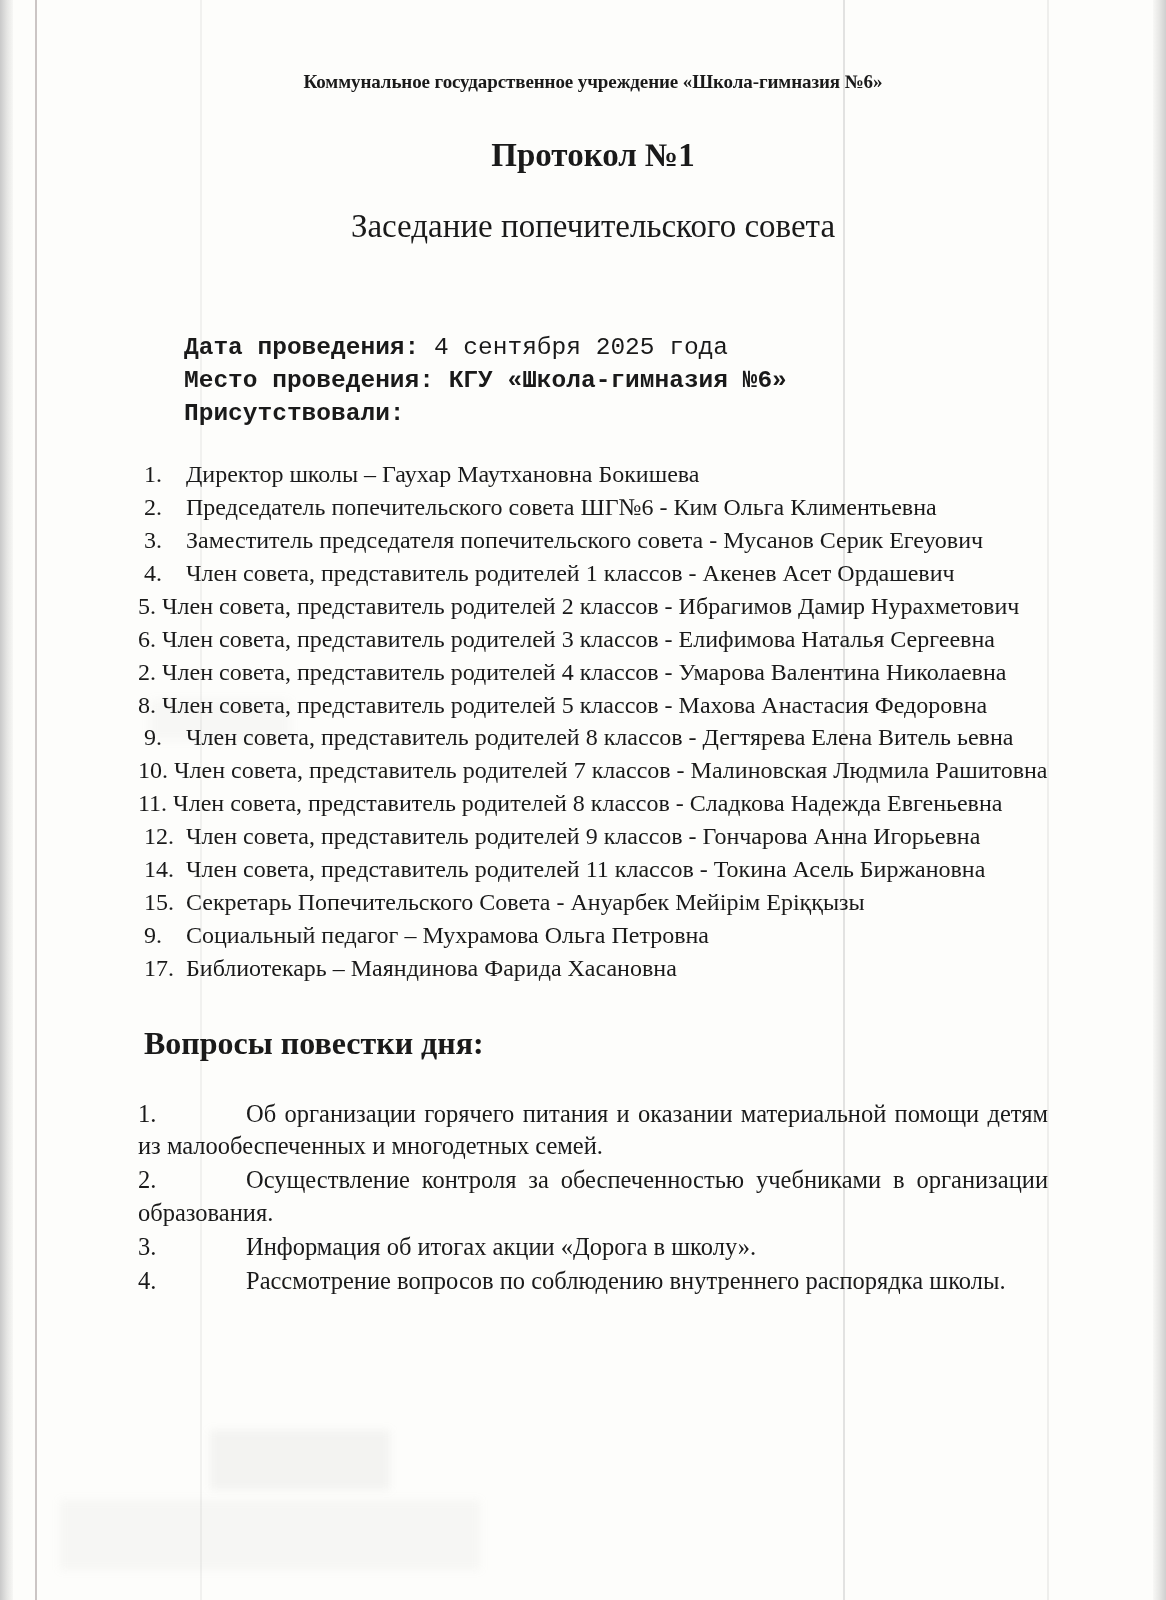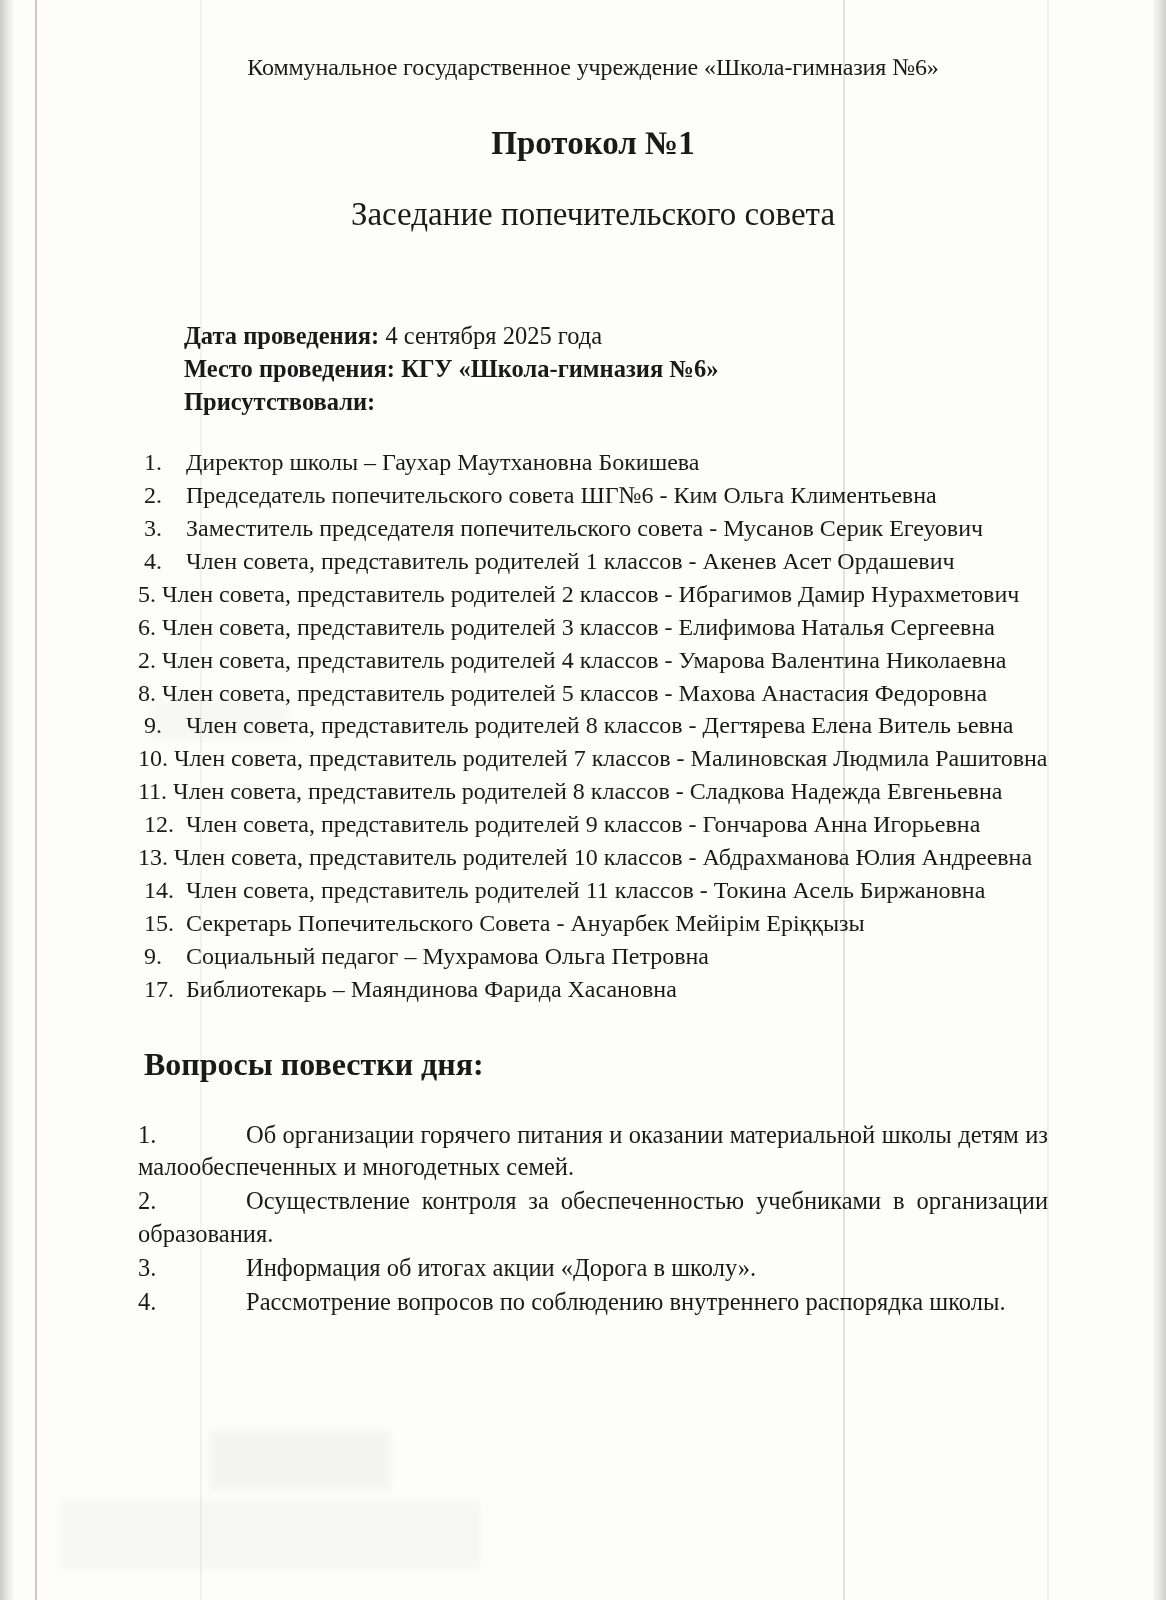--- a/index.html
+++ b/index.html
@@ -62,24 +62,24 @@
   .content {
     position: absolute;
     left: 138px;
     top: 0;
     width: 910px;
     z-index: 3;
   }
 
   .title-main {
     text-align: center;
-    font-weight: normal;
-    font-size: 24px;
+    font-weight: bold;
+    font-size: 19px;
     letter-spacing: -0.1px;
-    margin-top: 53px;
+    margin-top: 71px;
     line-height: 1.2;
   }
   .title-sub {
     text-align: center;
     font-weight: bold;
     font-size: 33px;
     margin-top: 42px;
     line-height: 1.2;
   }
   .title-third {
@@ -88,21 +88,21 @@
     margin-top: 32px;
     line-height: 1.2;
   }
 
   .meta-block {
     margin-top: 84px;
     margin-left: 46px;
     font-size: 24.5px;
     line-height: 1.35;
   }
-  .meta-line { white-space: nowrap; }
+  .meta-line { white-space: nowrap; font-family: Liberation Mono, monospace; }
   .meta-line b { font-weight: bold; }
 
   .attendees {
     margin-top: 29px;
     font-size: 24px;
     line-height: 1.33;
   }
   .att-item {
     position: relative;
     padding-left: 48px;
@@ -230,23 +230,20 @@
         <div class="att-item justify">
           <span class="att-text">10. Член совета, представитель родителей 7 классов - Малиновская Людмила Рашитовна</span>
         </div>
         <div class="att-item justify">
           <span class="att-text">11. Член совета, представитель родителей 8 классов - Сладкова Надежда Евгеньевна</span>
         </div>
         <div class="att-item">
           <span class="att-num">12.</span>
           <span class="att-text">Член совета, представитель родителей 9 классов - Гончарова Анна Игорьевна</span>
         </div>
-        <div class="att-item justify">
-          <span class="att-text">13. Член совета, представитель родителей 10 классов - Абдрахманова Юлия Андреевна</span>
-        </div>
         <div class="att-item">
           <span class="att-num">14.</span>
           <span class="att-text">Член совета, представитель родителей 11 классов - Токина Асель Биржановна</span>
         </div>
         <div class="att-item">
           <span class="att-num">15.</span>
           <span class="att-text">Секретарь Попечительского Совета - Ануарбек Мейірім Еріққызы</span>
         </div>
         <div class="att-item">
           <span class="att-num">9.</span>
@@ -256,21 +253,21 @@
           <span class="att-num">17.</span>
           <span class="att-text">Библиотекарь – Маяндинова Фарида Хасановна</span>
         </div>
       </div>
 
     <div class="agenda-title">Вопросы повестки дня:</div>
 
     <div class="agenda-list" id="agenda-list">
         <div class="ag-item">
           <span class="ag-num">1.</span>
-          <span class="ag-text">Об организации горячего питания и оказании материальной школы детям из малообеспеченных и многодетных семей.</span>
+          <span class="ag-text">Об организации горячего питания и оказании материальной помощи детям из малообеспеченных и многодетных семей.</span>
         </div>
         <div class="ag-item">
           <span class="ag-num">2.</span>
           <span class="ag-text">Осуществление контроля за обеспеченностью учебниками в организации образования.</span>
         </div>
         <div class="ag-item single">
           <span class="ag-num">3.</span>
           <span class="ag-text">Информация об итогах акции «Дорога в школу».</span>
         </div>
         <div class="ag-item single">

